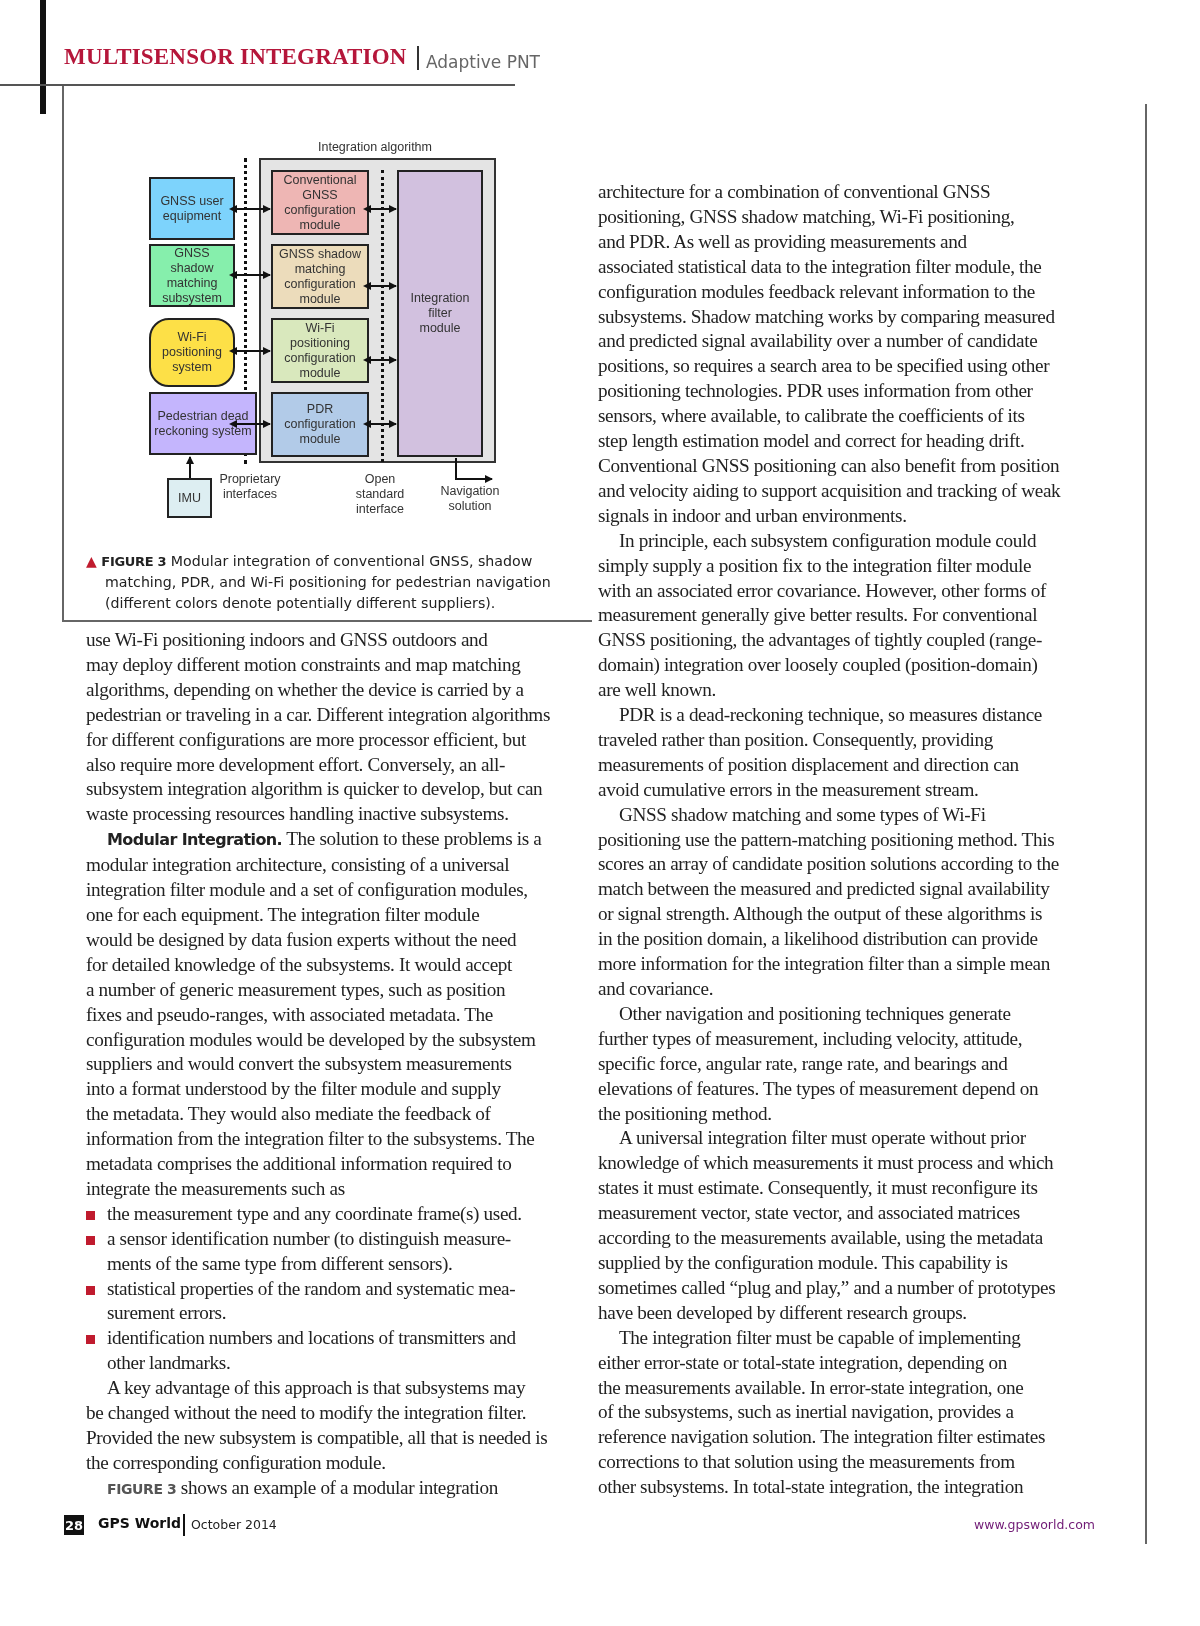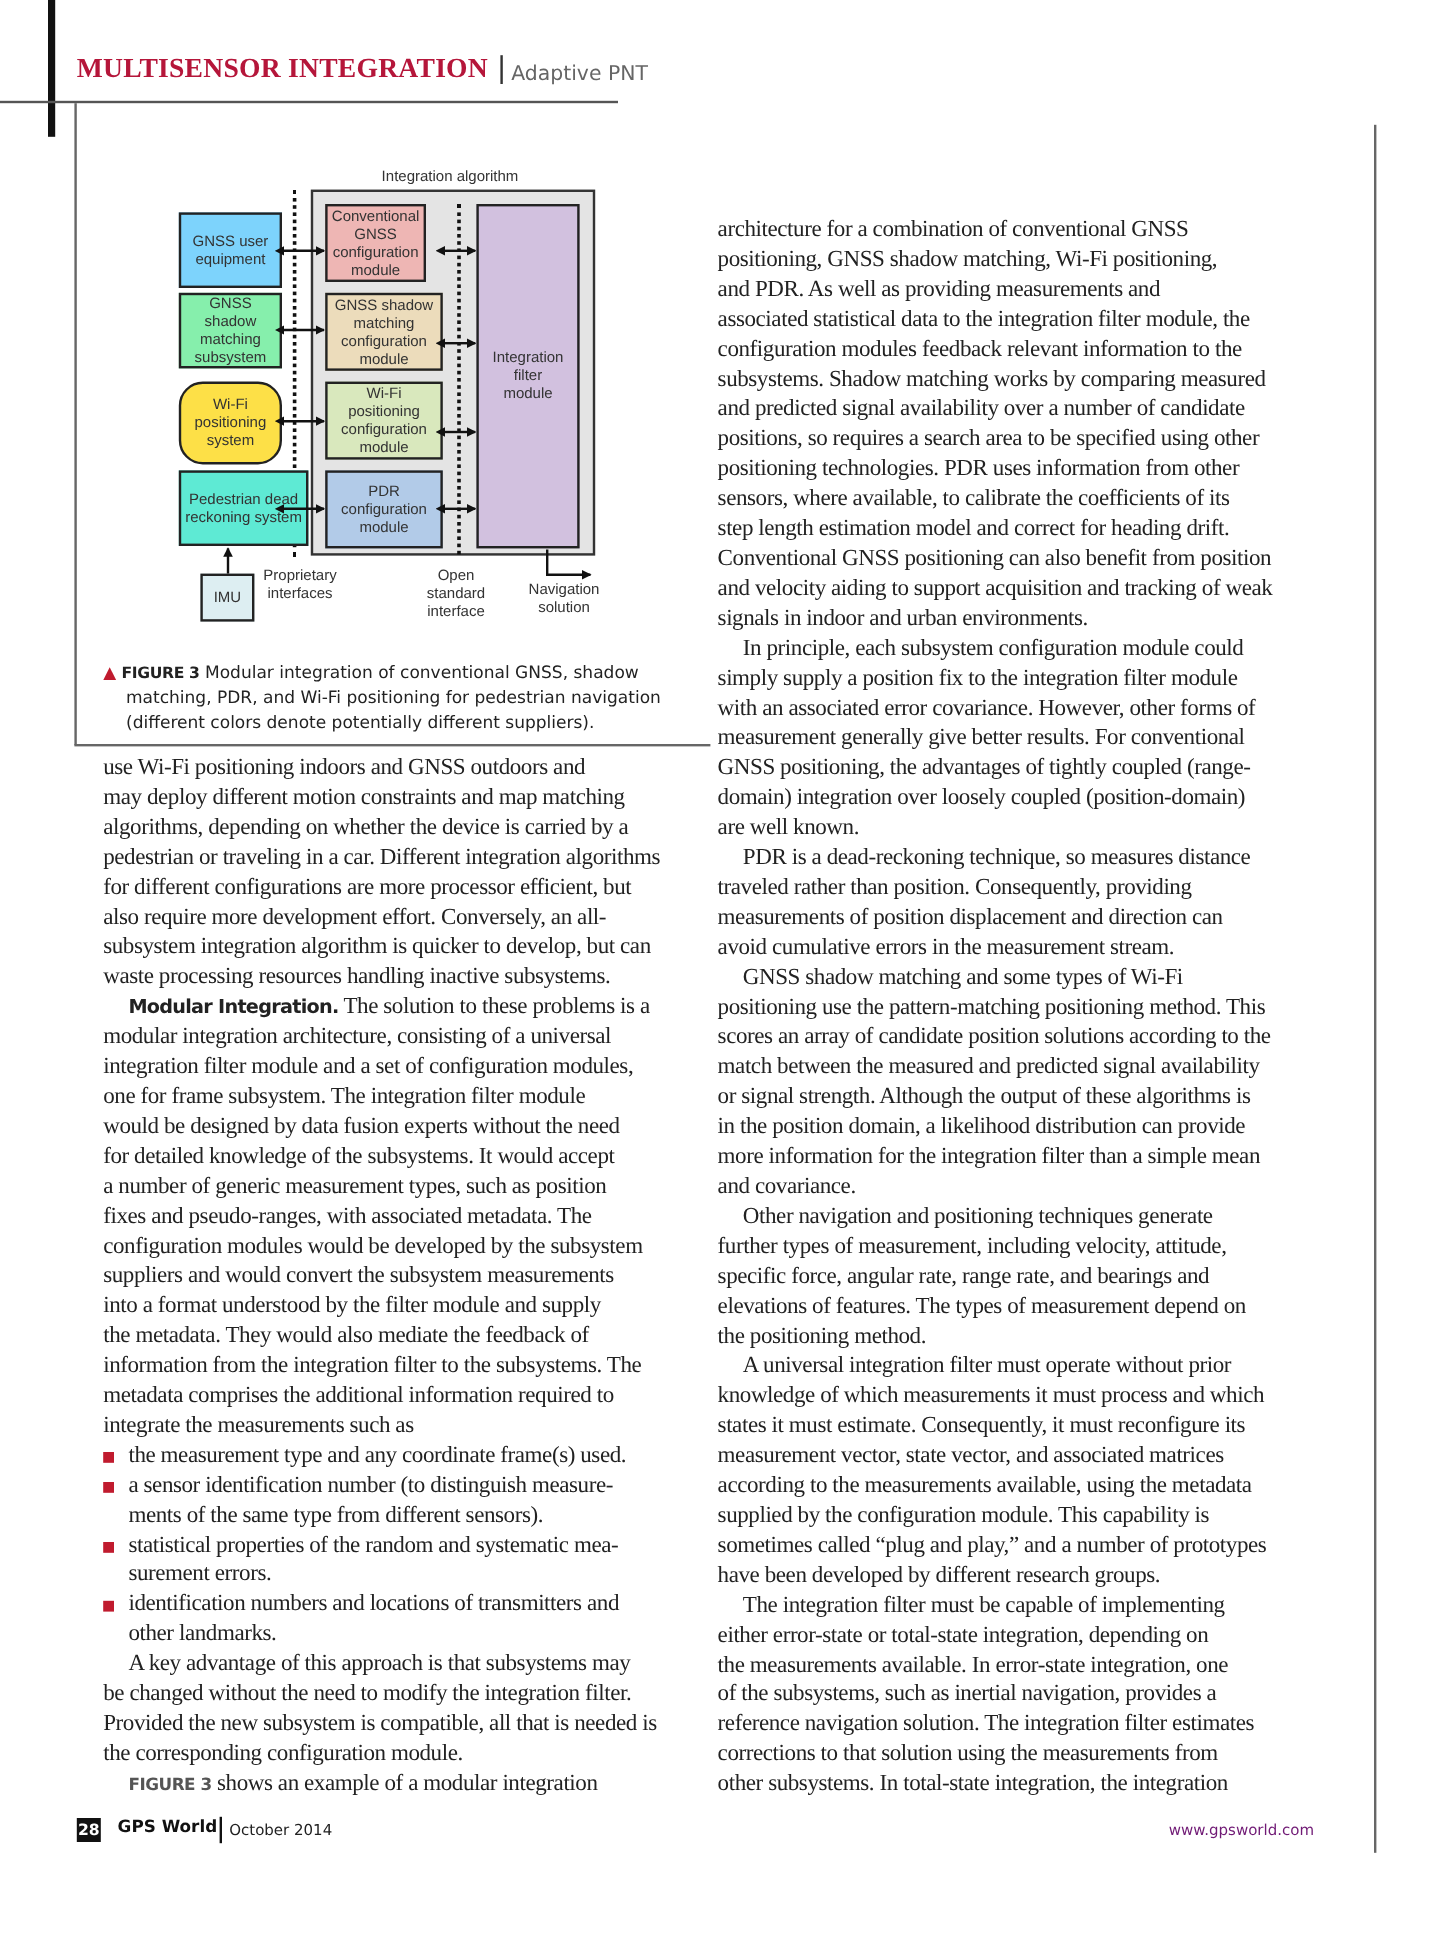--- a/index.html
+++ b/index.html
@@ -65,25 +65,25 @@
 
   <div class="box" style="left: 149px; top: 177px; width: 86px; height: 63px; background: #7dd3fc;">
       <span>GNSS user equipment</span>
     </div>
   <div class="box" style="left: 149px; top: 244px; width: 86px; height: 63px; background: #86efac;">
       <span>GNSS shadow matching subsystem</span>
     </div>
   <div class="box" style="left: 149px; top: 318px; width: 86px; height: 69px; background: #fde047; border-radius: 20px;">
       <span>Wi-Fi positioning system</span>
     </div>
-  <div class="box" style="left: 149px; top: 392px; width: 108px; height: 63px; background: #5eead4;">
+  <div class="box" style="left: 149px; top: 392px; width: 108px; height: 63px; background: #c4b5fd;">
       <span>Pedestrian dead reckoning system</span>
     </div>
 
-  <div class="box" style="left: 271px; top: 170px; width: 84px; height: 65px; background: rgb(238, 182, 180); align-items: center;">
+  <div class="box" style="left: 271px; top: 170px; width: 98px; height: 65px; background: rgb(238, 182, 180); align-items: center;">
       <span>Conventional GNSS configuration module</span>
     </div>
   <div class="box" style="left: 271px; top: 244px; width: 98px; height: 65px; background: rgb(236, 220, 187);">
       <span>GNSS shadow matching configuration module</span>
     </div>
   <div class="box" style="left: 271px; top: 318px; width: 98px; height: 65px; background: rgb(217, 232, 189);">
       <span>Wi-Fi positioning configuration module</span>
     </div>
   <div class="box" style="left: 271px; top: 392px; width: 98px; height: 65px; background: rgb(178, 203, 232);">
       <span>PDR configuration module</span>
@@ -144,21 +144,21 @@
       <span class="line">subsystem integration algorithm is quicker to develop, but can</span>
       <span class="line">waste processing resources handling inactive subsystems.</span>
     </div>
   <div class="line" style="padding-left:21px;">
     <span class="runin">Modular Integration.</span>
     <span>The solution to these problems is a</span>
   </div>
   <div id="lc-p2">
       <span class="line">modular integration architecture, consisting of a universal</span>
       <span class="line">integration filter module and a set of configuration modules,</span>
-      <span class="line">one for frame subsystem. The integration filter module</span>
+      <span class="line">one for each equipment. The integration filter module</span>
       <span class="line">would be designed by data fusion experts without the need</span>
       <span class="line">for detailed knowledge of the subsystems. It would accept</span>
       <span class="line">a number of generic measurement types, such as position</span>
       <span class="line">fixes and pseudo-ranges, with associated metadata. The</span>
       <span class="line">configuration modules would be developed by the subsystem</span>
       <span class="line">suppliers and would convert the subsystem measurements</span>
       <span class="line">into a format understood by the filter module and supply</span>
       <span class="line">the metadata. They would also mediate the feedback of</span>
       <span class="line">information from the integration filter to the subsystems. The</span>
       <span class="line">metadata comprises the additional information required to</span>

